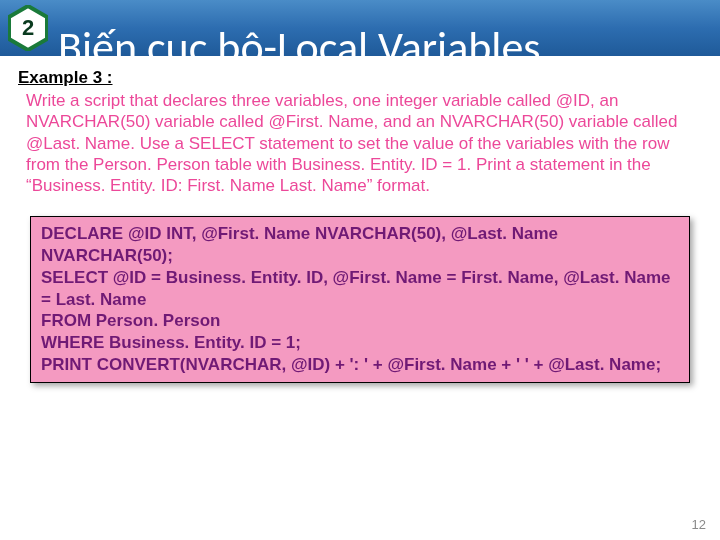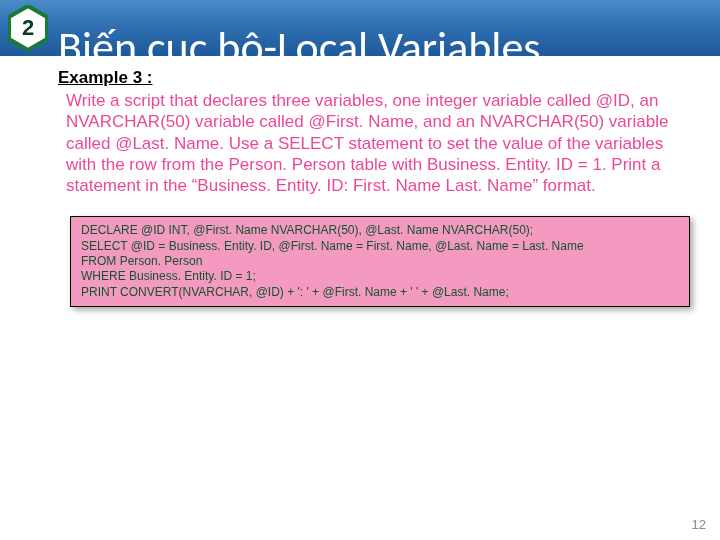--- a/index.html
+++ b/index.html
@@ -37,21 +37,20 @@
   }
   .title-text {
     color: #ffffff;
     font-size: 44px;
     font-family: "Segoe UI", Calibri, Arial, sans-serif;
     font-weight: 400;
     margin-top: 37px;
   }
   .content {
     padding: 12px 18px 0 18px;
-    margin-left: 40px;
   }
   .example-label {
     font-weight: bold;
     text-decoration: underline;
     font-size: 17px;
     color: #000;
     margin-bottom: 2px;
   }
   .example-body {
     font-size: 17px;
@@ -61,23 +60,23 @@
   }
   .code-box {
     margin: 20px 12px 0 12px;
     background: #f49ac1;
     border: 1px solid #000;
     box-shadow: 3px 3px 6px rgba(0,0,0,0.35);
     padding: 6px 10px 6px 10px;
   }
   .code-text {
     font-family: Arial, Helvetica, sans-serif;
-    font-size: 12px;
-    font-weight: normal;
-    color: #14532d;
+    font-size: 17px;
+    font-weight: bold;
+    color: #701a75;
     line-height: 1.28;
     white-space: pre-wrap;
   }
   .page-number {
     position: absolute;
     bottom: 8px;
     right: 14px;
     color: #8a8a8a;
     font-size: 13px;
   }

